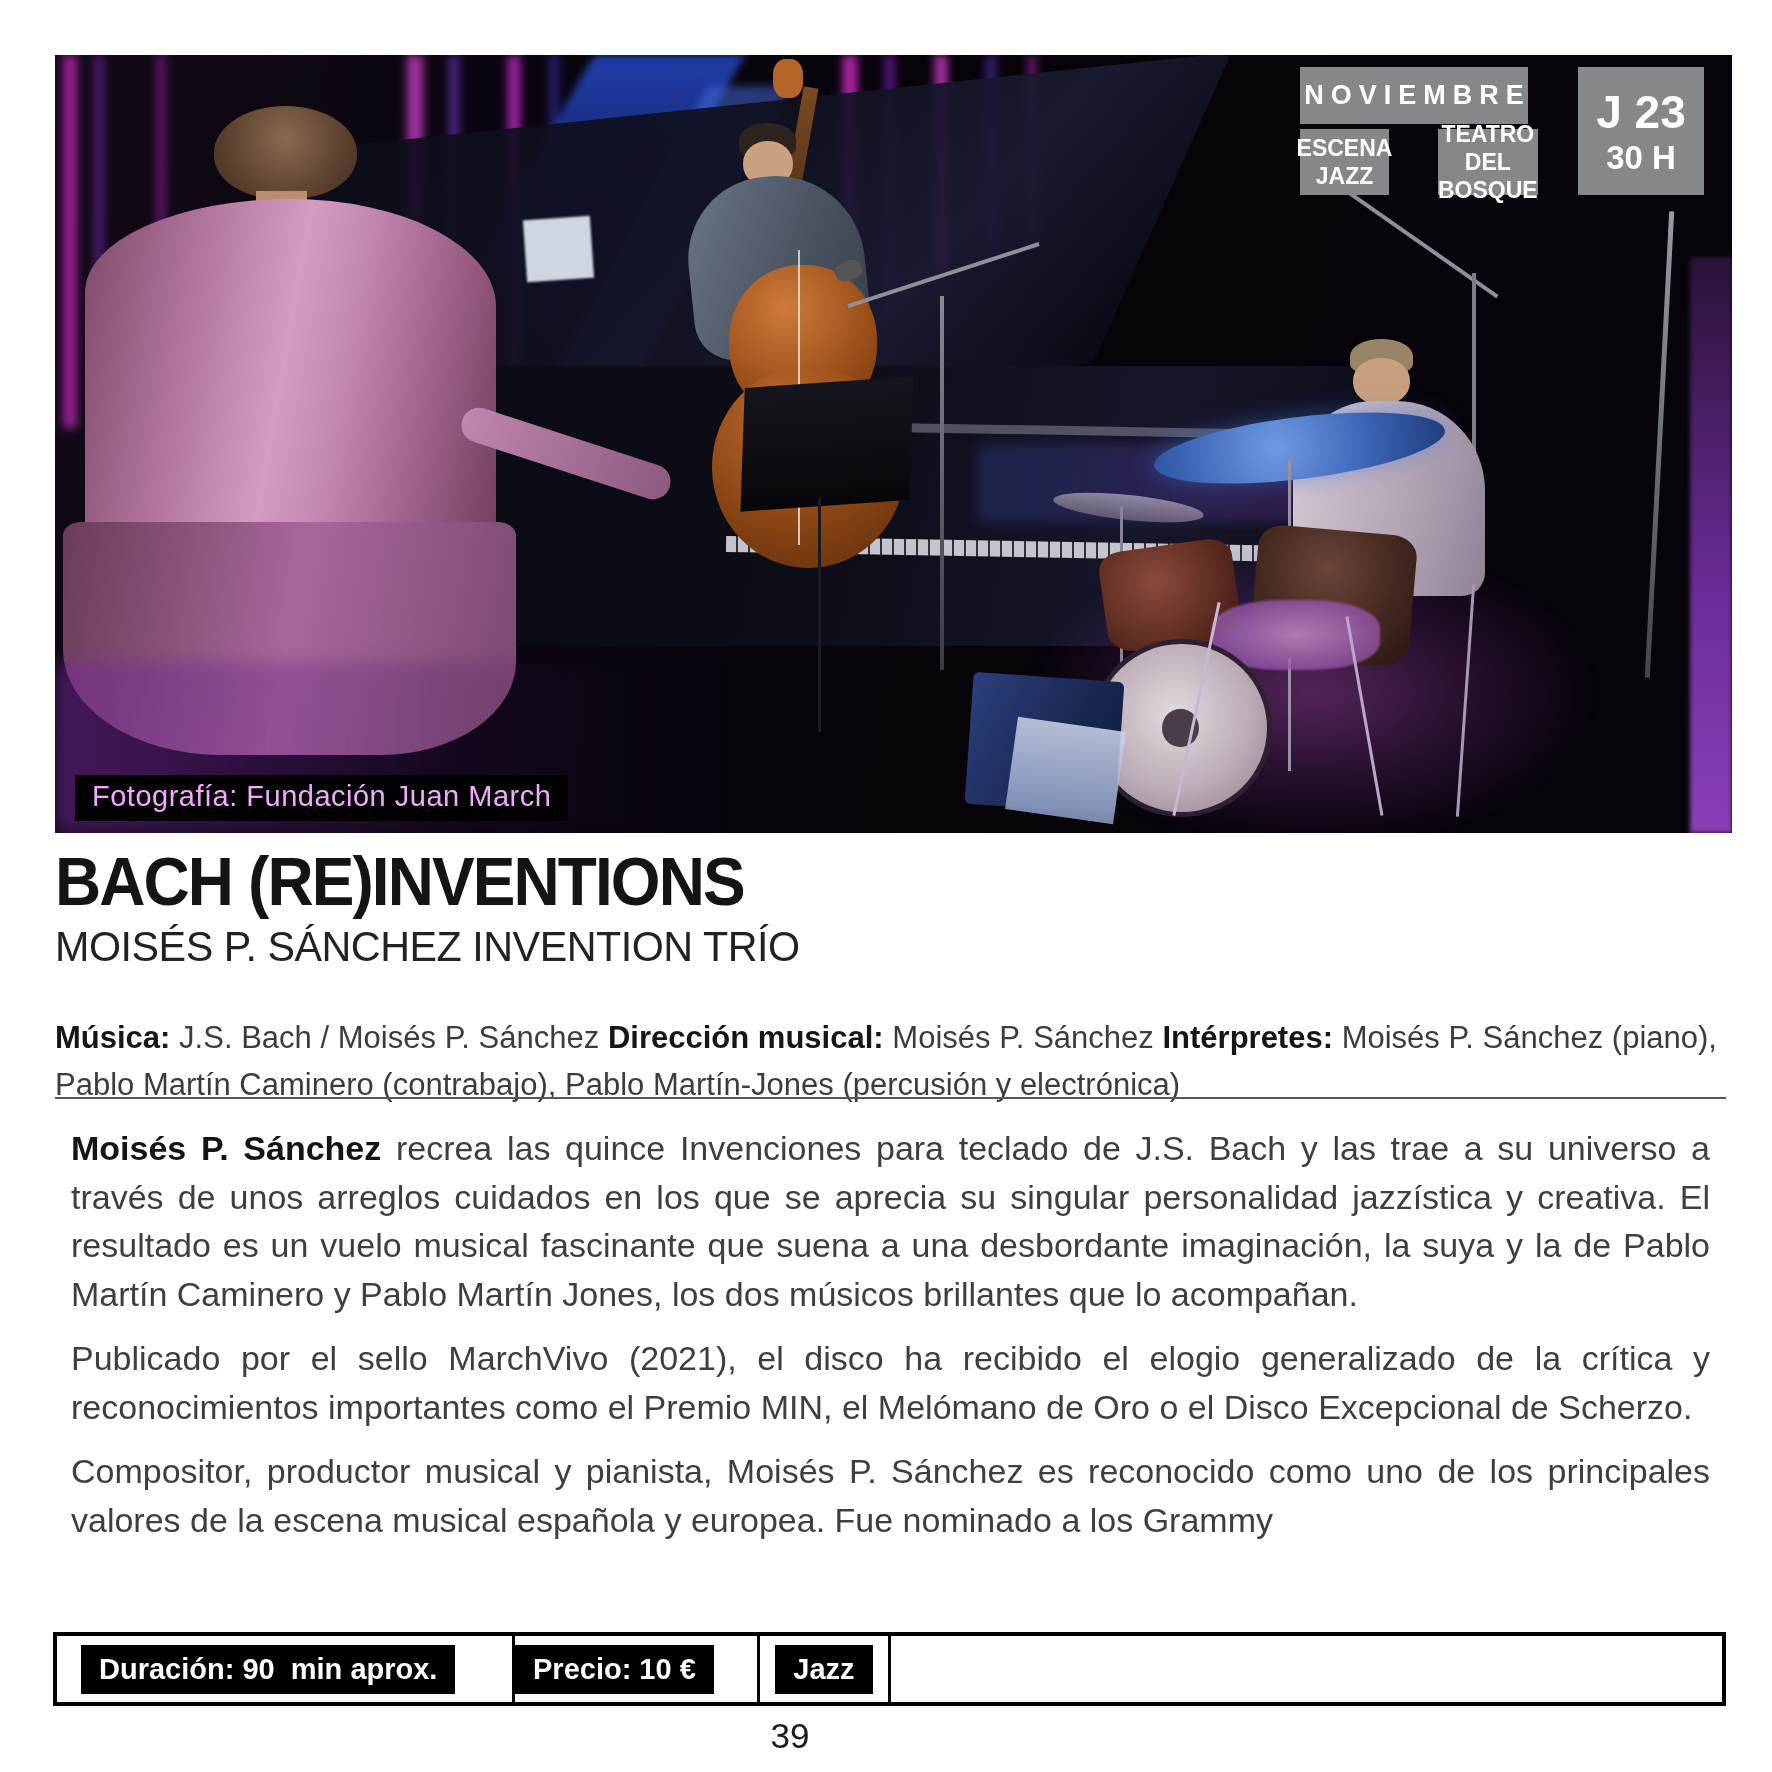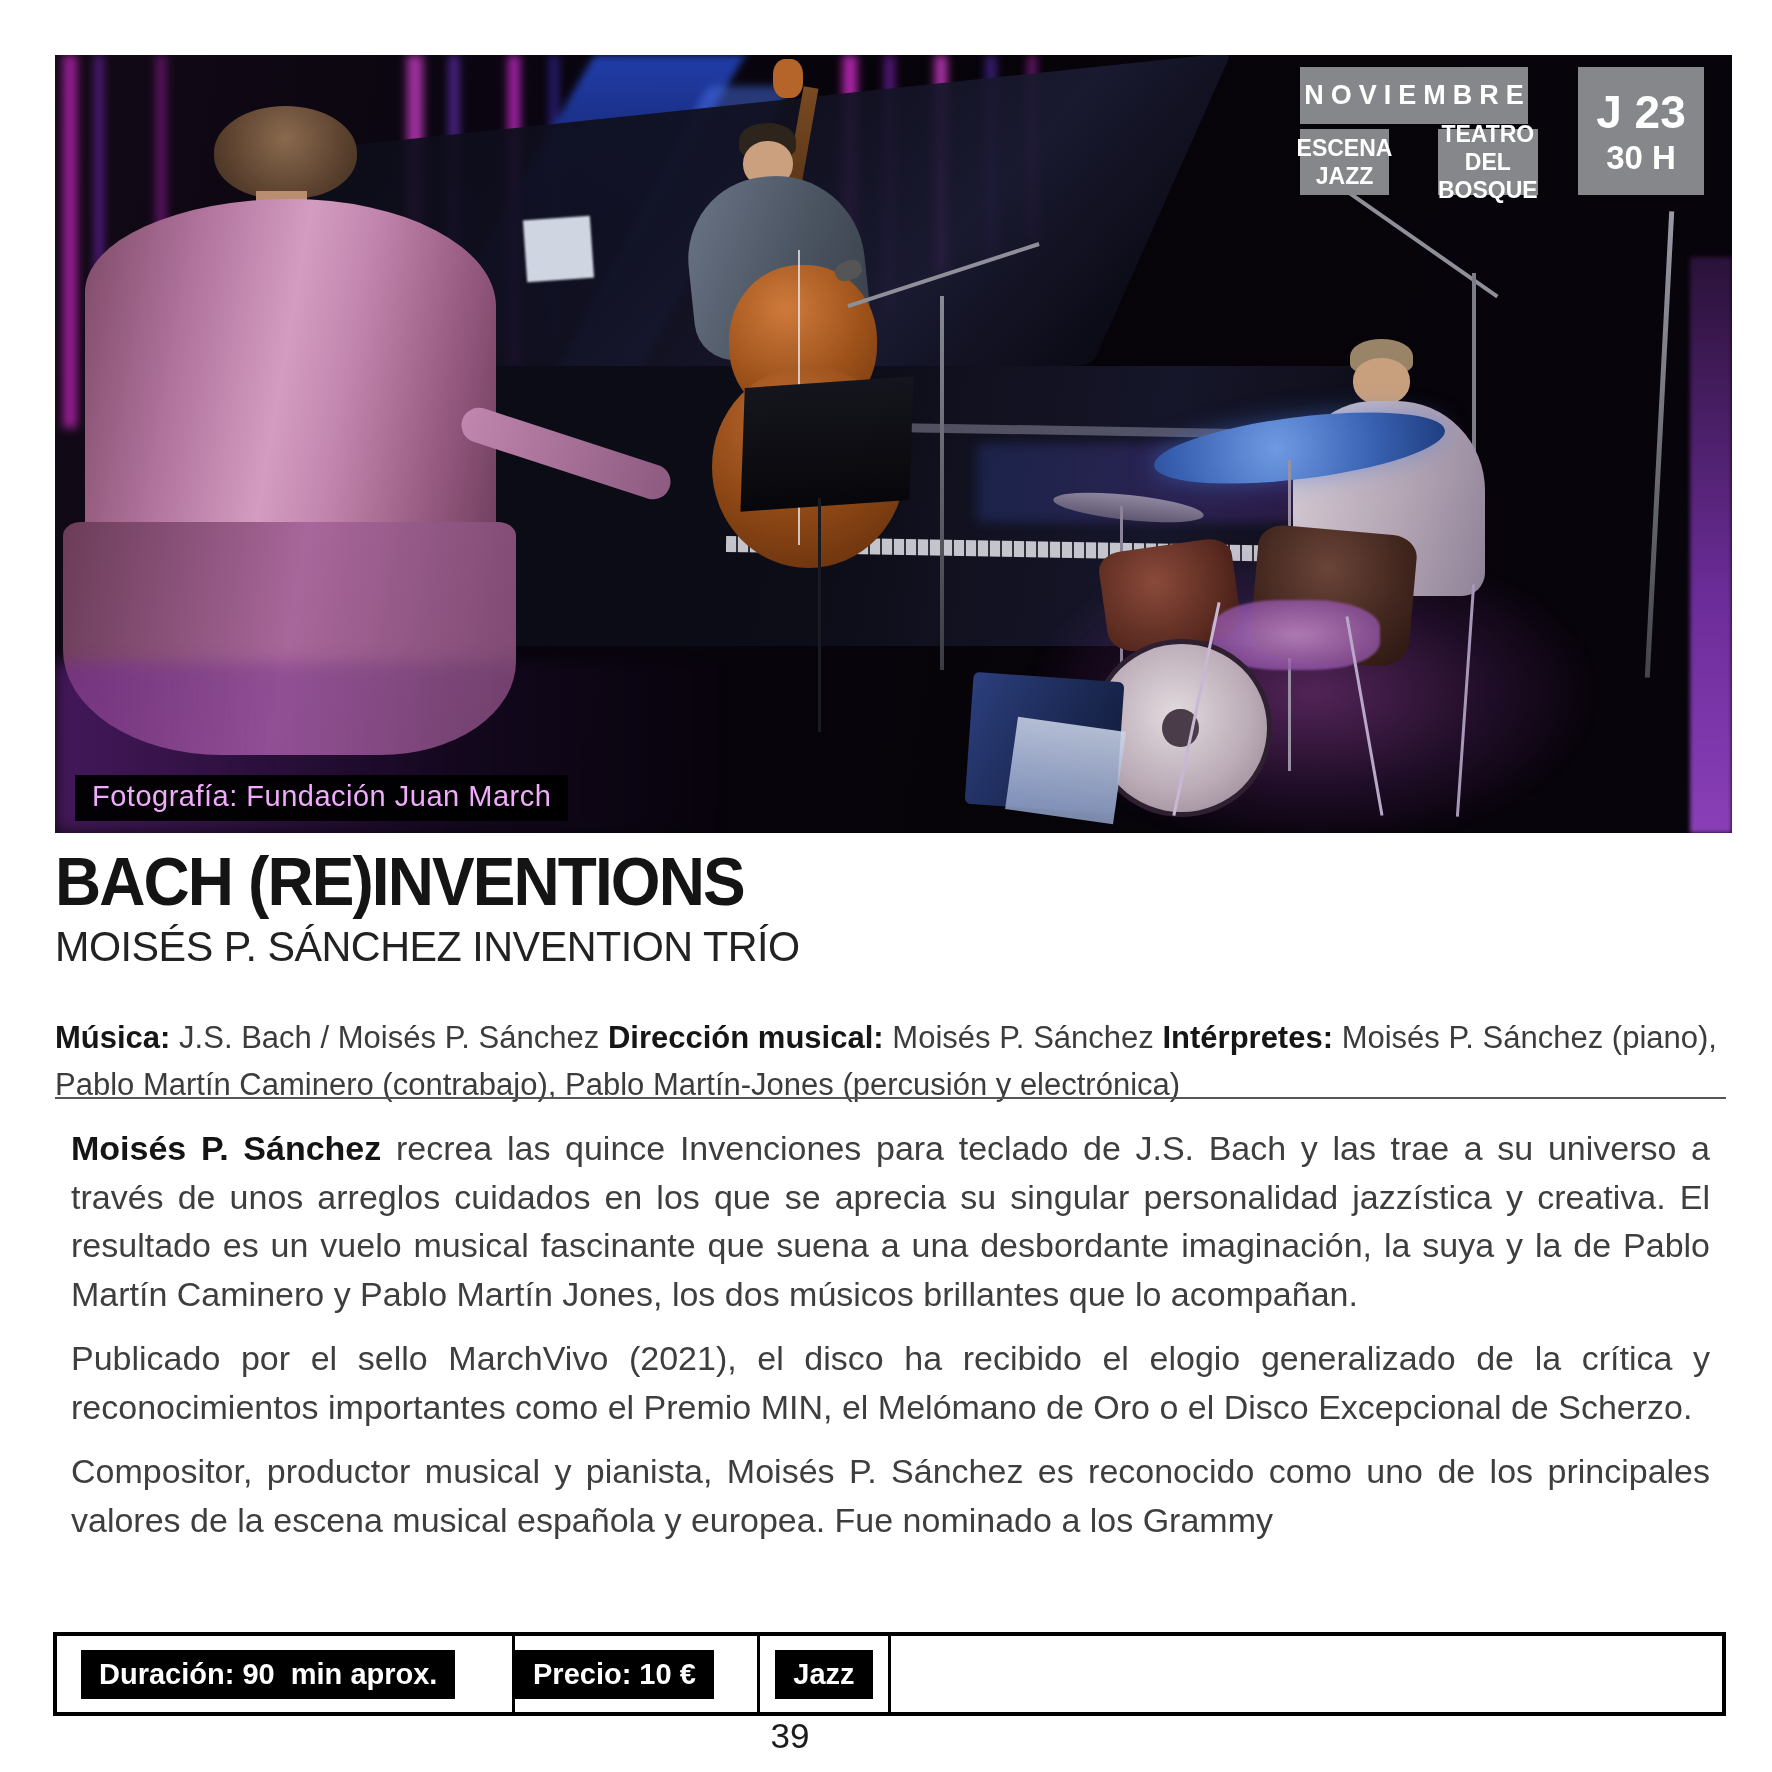--- a/index.html
+++ b/index.html
@@ -129,21 +129,21 @@
   .credits{position:absolute;left:55px;top:983px;width:1662px;font-size:31px;line-height:47px;
      color:#3c3c3c;text-align:justify;text-align-last:left;}
   .credits b{color:#161616;}
   .rule{position:absolute;left:55px;top:1097px;width:1671px;height:2px;background:#565656;}
   .body-text{position:absolute;left:55px;top:1108px;width:1671px;font-size:34px;line-height:48.5px;
      color:#3e3e3e;text-align:justify;text-align-last:left;hyphens:none;}
   .body-text p{margin:16px;}
   .body-text strong{color:#141414;}
 
   
-  .footer-strip{position:absolute;left:53px;top:1632px;width:1673px;height:84px;box-sizing:border-box;
+  .footer-strip{position:absolute;left:53px;top:1632px;width:1673px;height:74px;box-sizing:border-box;
      border:4px solid #000;display:flex;background:#fff;}
   .cell{display:flex;align-items:center;box-sizing:border-box;border-right:3px solid #000;}
   .cell-duration{width:458px;padding-left:24px;}
   .cell-price{width:245px;}
   .cell-genre{width:131px;justify-content:center;}
   .cell-empty{flex:1;border-right:none;}
   .pill{background:#000;color:#fff;font-weight:700;font-size:29px;height:49px;display:flex;
      align-items:center;padding:0 18px;white-space:pre;}
   .page-number{position:absolute;left:700px;top:1716px;width:180px;text-align:center;
      font-size:35px;color:#1c1c1c;}

